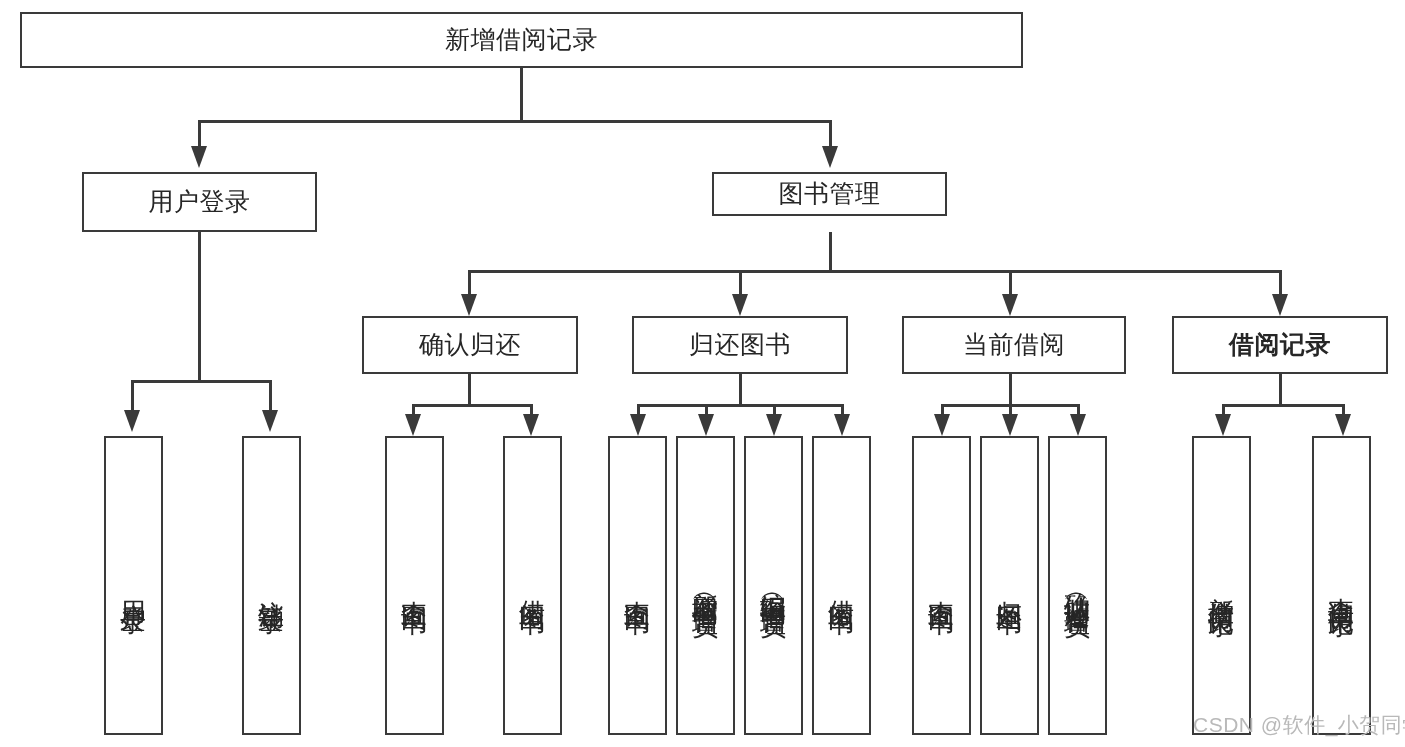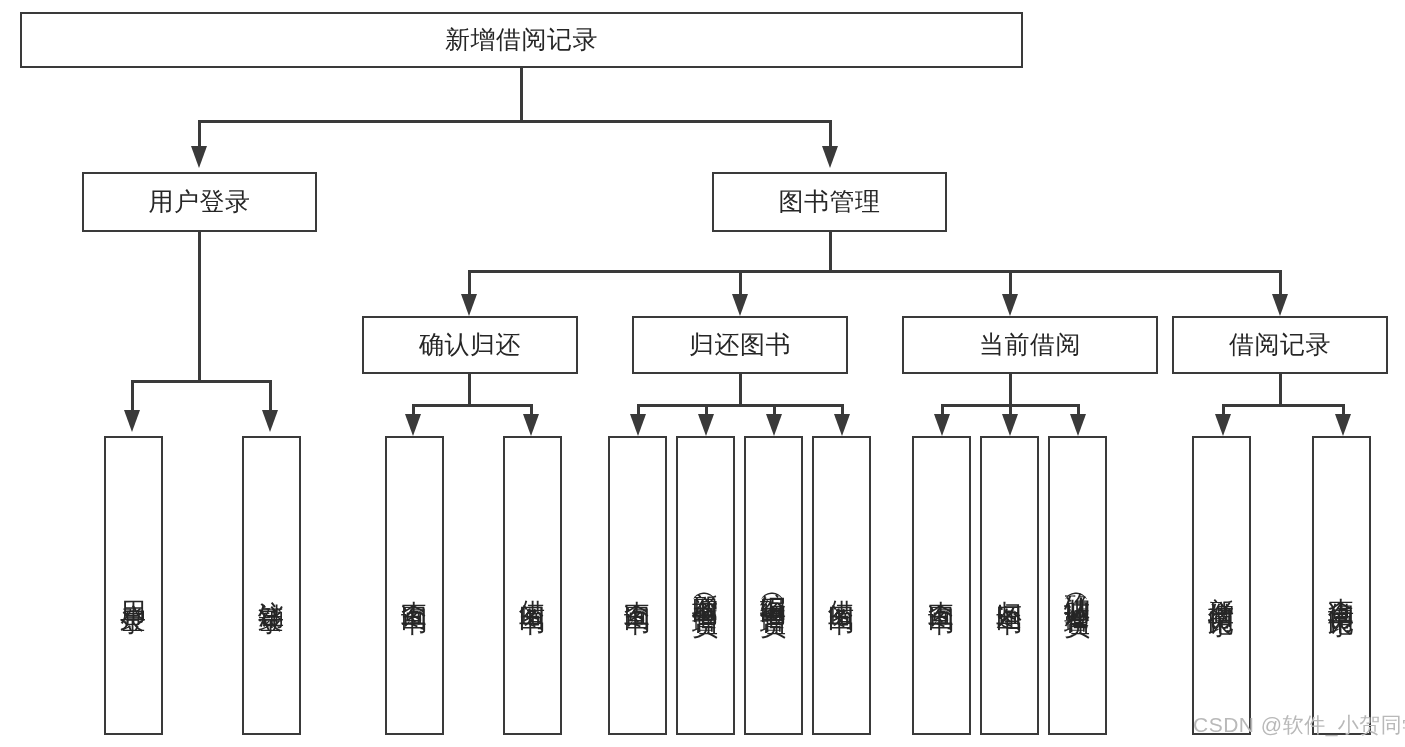--- a/index.html
+++ b/index.html
@@ -83,21 +83,21 @@
 
   <div class="edge v" style="left:198px; top:120px; width:2.5px; height:28px;"></div>
   <div class="arrow" style="left:191px; top:146px;"></div>
 
   <div class="edge v" style="left:829px; top:120px; width:2.5px; height:28px;"></div>
   <div class="arrow" style="left:822px; top:146px;"></div>
 
   <div class="node horiz" style="left:82px; top:172px; width:235px; height:60px;">
     <span class="label">用户登录</span>
   </div>
-  <div class="node horiz" style="left:712px; top:172px; width:235px; height:60px;">
+  <div class="node horiz" style="left:712px; top:172px; width:235px; height:44px;">
     <span class="label">图书管理</span>
   </div>
 
   <div class="edge v" style="left:198px; top:232px; width:2.5px; height:150px;"></div>
   <div class="edge h" style="left:131px; top:380px; width:138px; height:2.5px;"></div>
   <div class="edge v" style="left:131px; top:380px; width:2.5px; height:32px;"></div>
   <div class="arrow" style="left:124px; top:410px;"></div>
   <div class="edge v" style="left:269px; top:380px; width:2.5px; height:32px;"></div>
   <div class="arrow" style="left:262px; top:410px;"></div>
 
@@ -111,24 +111,24 @@
   <div class="arrow" style="left:1002px; top:294px;"></div>
   <div class="edge v" style="left:1279px; top:270px; width:2.5px; height:26px;"></div>
   <div class="arrow" style="left:1272px; top:294px;"></div>
 
   <div class="node horiz" style="left:362px; top:316px; width:216px; height:58px;">
     <span class="label">确认归还</span>
   </div>
   <div class="node horiz" style="left:632px; top:316px; width:216px; height:58px;">
     <span class="label">归还图书</span>
   </div>
-  <div class="node horiz" style="left:902px; top:316px; width:256px; height:58px;">
+  <div class="node horiz" style="left:902px; top:316px; width:224px; height:58px;">
     <span class="label">当前借阅</span>
   </div>
-  <div class="node horiz" style="left:1172px; top:316px; width:216px; height:58px;">
+  <div class="node horiz" style="left:1172px; top:316px; width:216px; height:58px;font-weight:bold;">
     <span class="label">借阅记录</span>
   </div>
 
   <div class="edge v" style="left:468px; top:374px; width:2.5px; height:32px;"></div>
   <div class="edge h" style="left:412px; top:404px; width:118px; height:2.5px;"></div>
   <div class="edge v" style="left:412px; top:404px; width:2.5px; height:14px;"></div>
   <div class="arrow" style="left:405px; top:414px;"></div>
   <div class="edge v" style="left:530px; top:404px; width:2.5px; height:14px;"></div>
   <div class="arrow" style="left:523px; top:414px;"></div>
 

